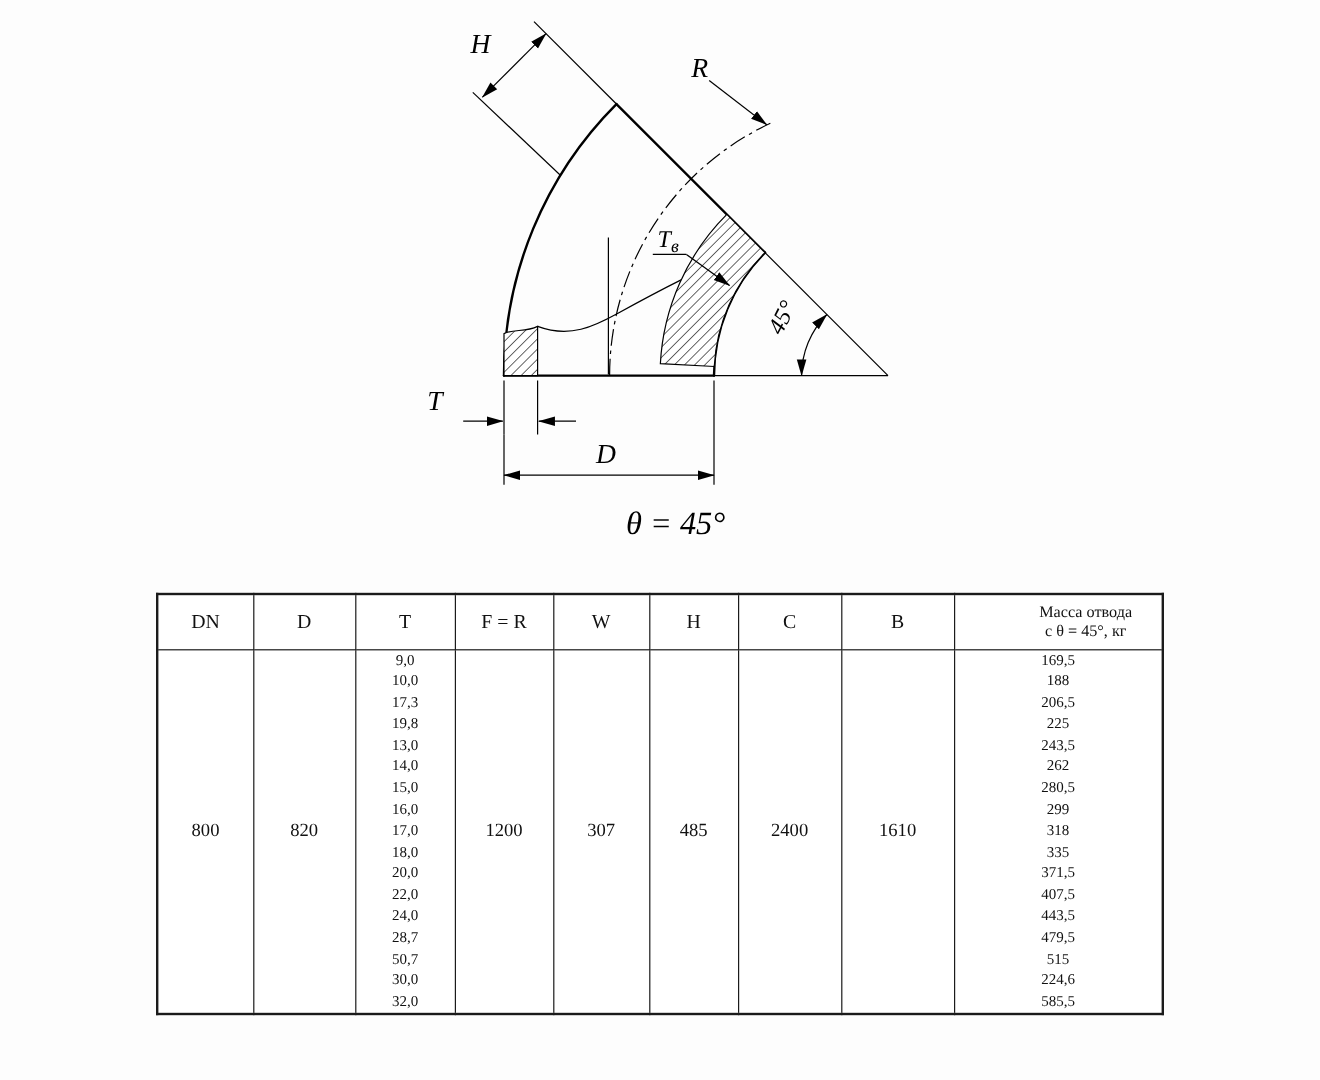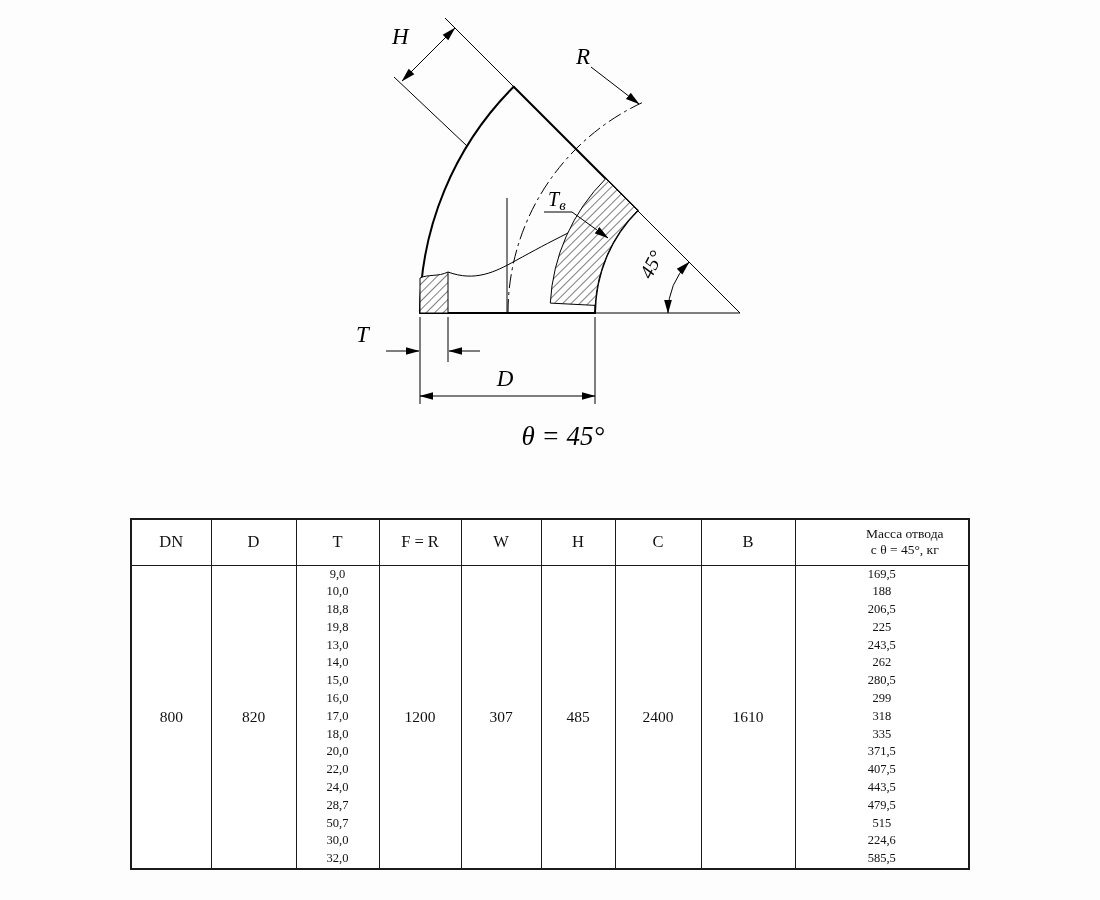--- a/index.html
+++ b/index.html
@@ -11,21 +11,21 @@
     font-family: "Liberation Serif", serif;
     color: #111;
   }
   .drawing-wrap { position: absolute; left: 0; top: 0; }
   svg text { font-family: "Liberation Serif", serif; fill: #000; }
   .dim-label { font-style: italic; font-size: 23px; }
   .dim-label-sm { font-style: italic; font-size: 20px; }
   .theta-label { font-style: italic; font-size: 27px; }
 
   table.spec-table {
-    position: absolute; left: 130px; top: 518px;
+    position: absolute; left: 130px; top: 494px;
     border-collapse: collapse; table-layout: fixed;
     background: #fff;
     border: 2px solid #1b1b1b;
   }
   .spec-table th, .spec-table td {
     border: 1.4px solid #1b1b1b;
     font-weight: normal;
     text-align: center;
     vertical-align: middle;
     padding: 0;
@@ -140,21 +140,21 @@
       </th>
     </tr>
   </thead>
   <tbody>
     <tr>
       <td>800</td>
       <td>820</td>
       <td class="stack">
           <div>9,0</div>
           <div>10,0</div>
-          <div>18,8</div>
+          <div>17,3</div>
           <div>19,8</div>
           <div>13,0</div>
           <div>14,0</div>
           <div>15,0</div>
           <div>16,0</div>
           <div>17,0</div>
           <div>18,0</div>
           <div>20,0</div>
           <div>22,0</div>
           <div>24,0</div>

